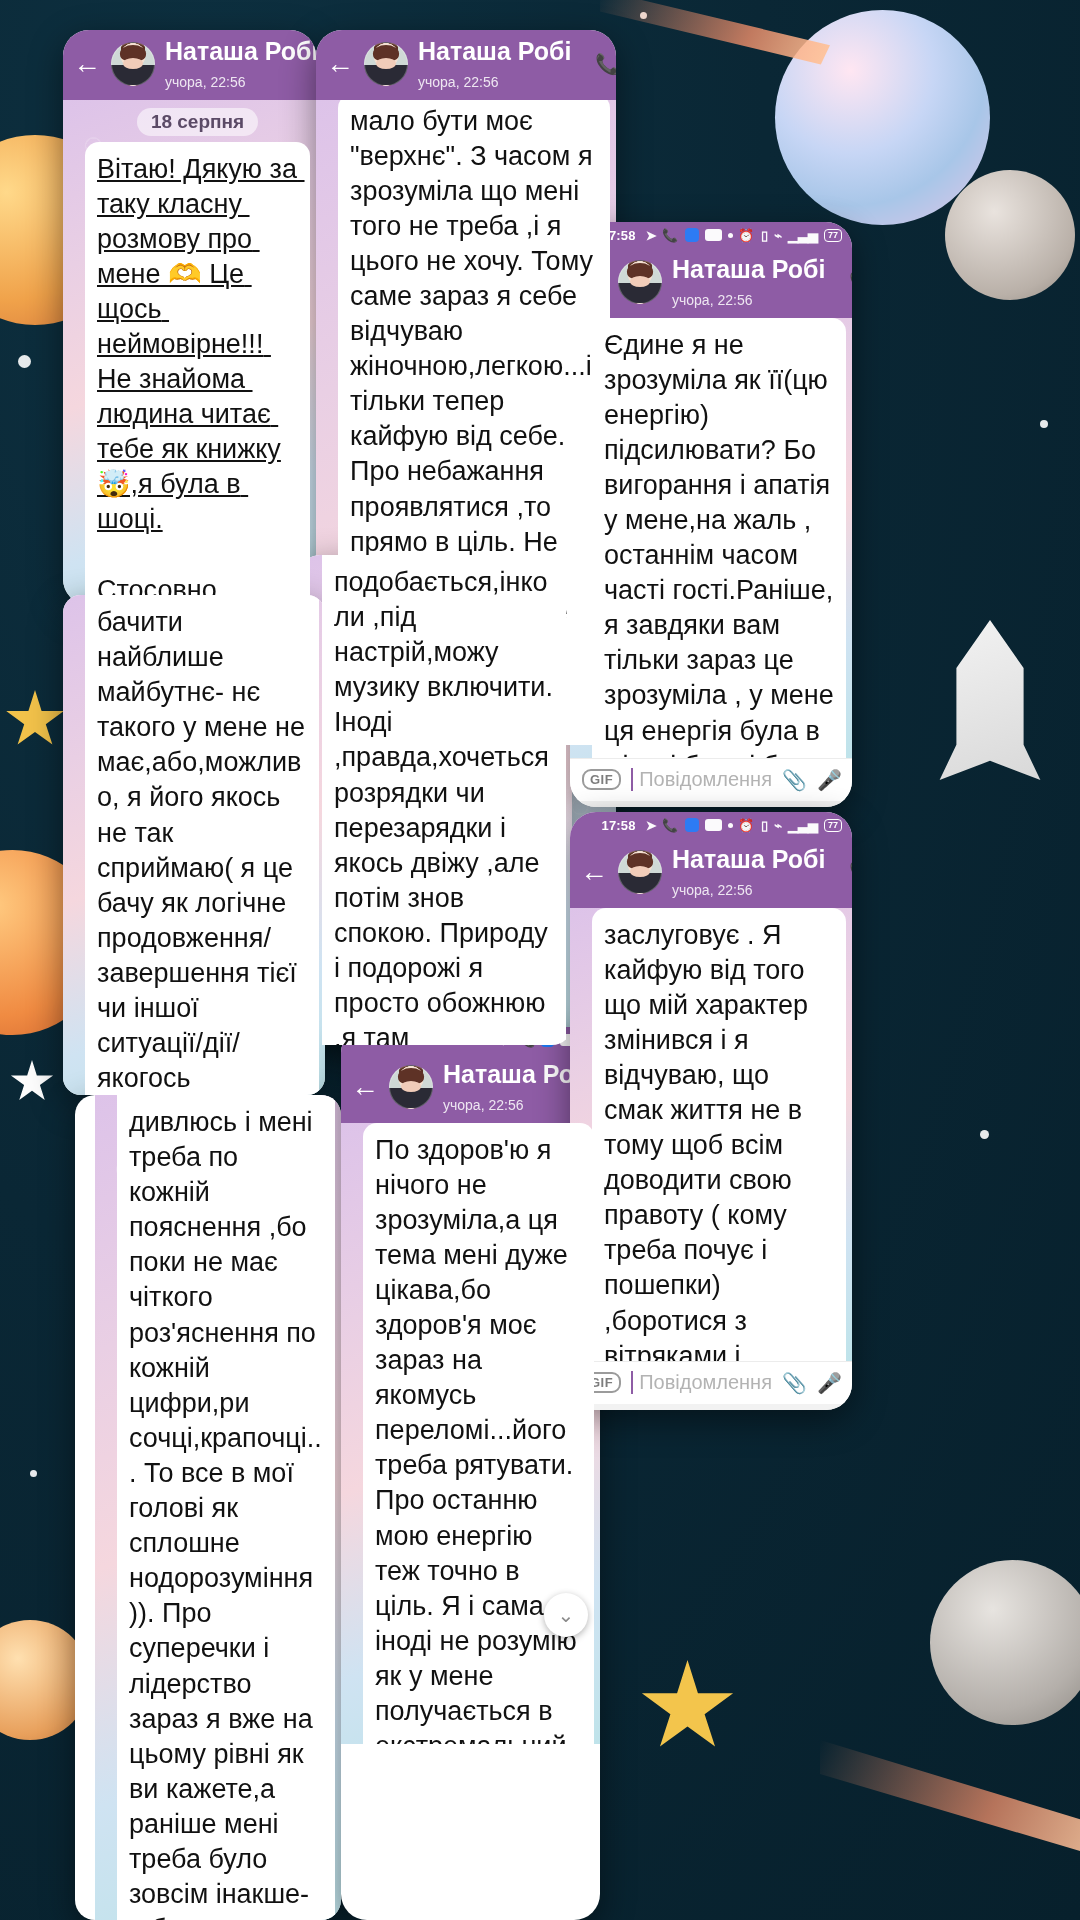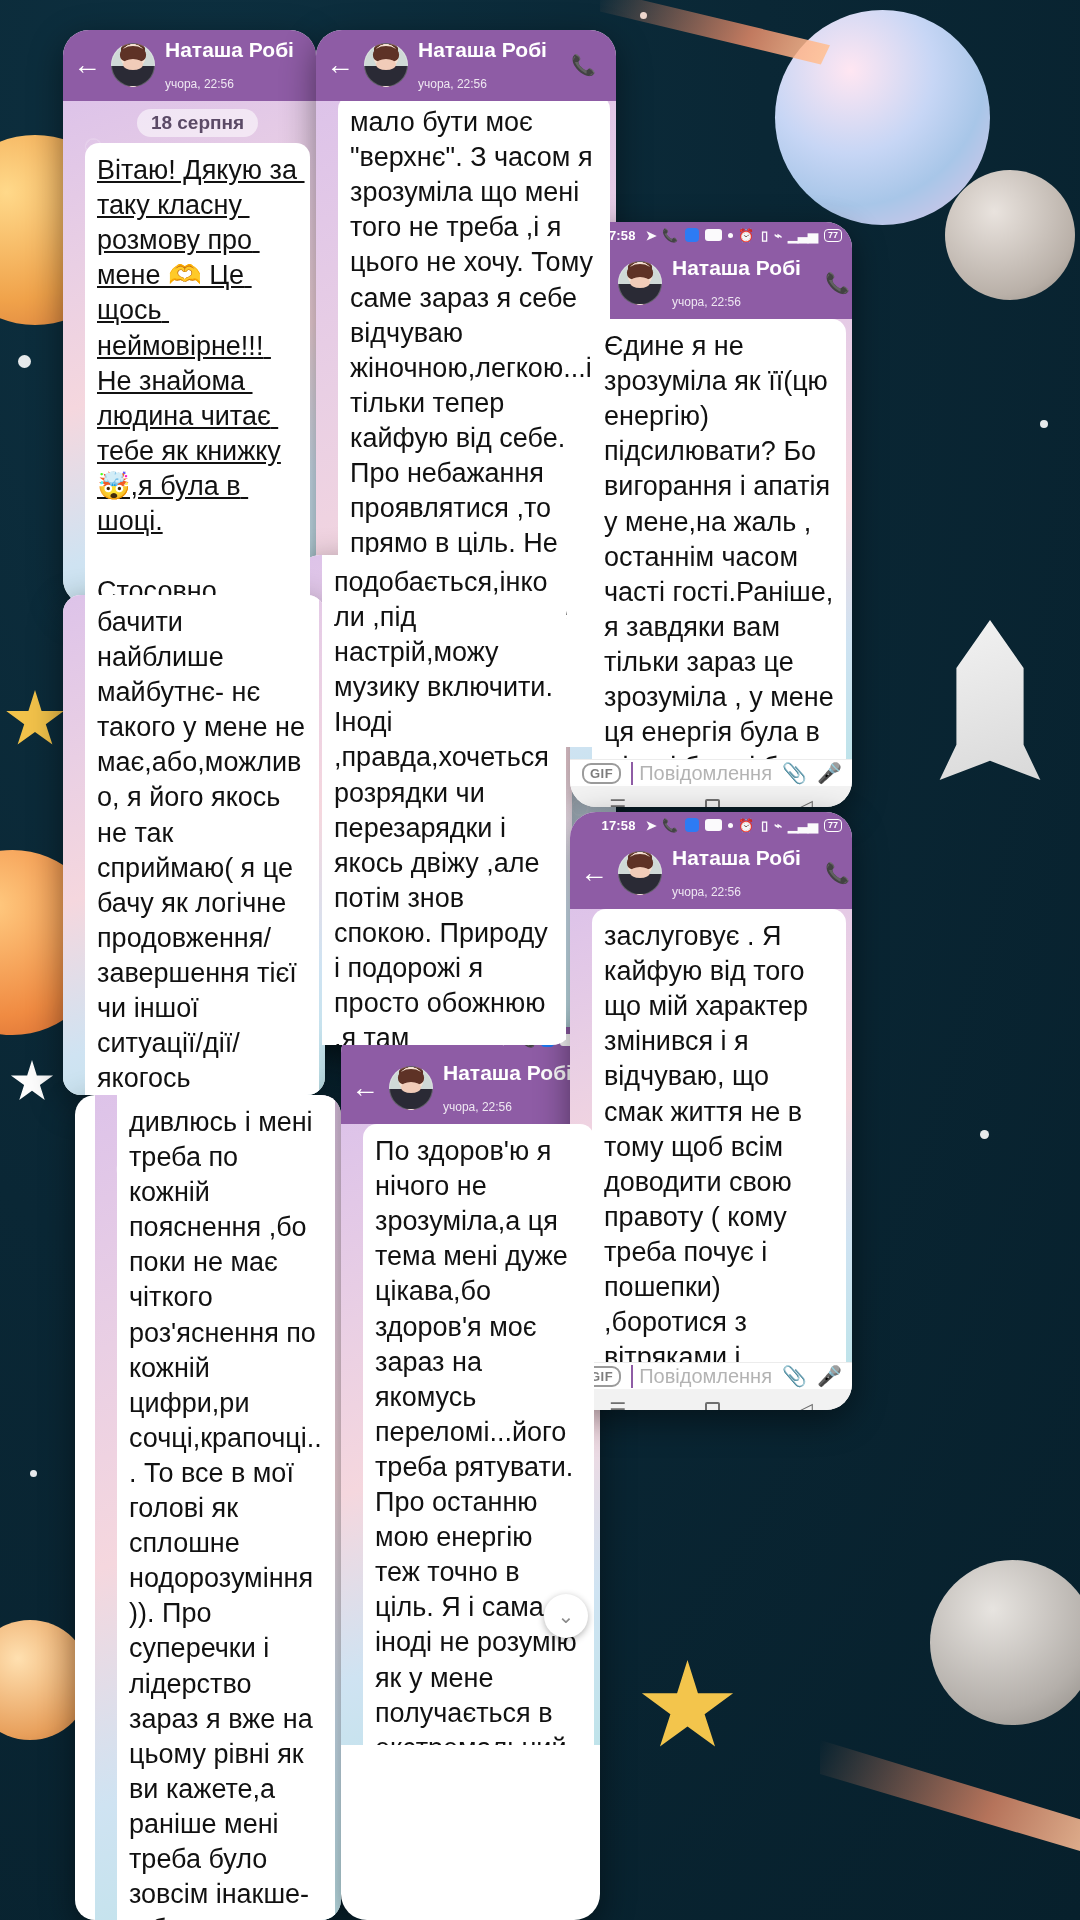--- a/index.html
+++ b/index.html
@@ -53,22 +53,22 @@
     position:relative; overflow:hidden; border:1px solid rgba(255,255,255,.25);
   }
   .avatar::after{
     content:""; position:absolute; left:26%; top:36%; width:48%; height:26%;
     border-radius:50%; background:#f1ccb9;
   }
   .avatar::before{
     content:""; position:absolute; left:18%; top:6%; width:64%; height:40%;
     border-radius:50% 50% 45% 45%; background:#5e3226;
   }
-  .hname{ font-size:21px; font-weight:700; line-height:1.1; white-space:nowrap;}
-  .hsub{ font-size:12px; opacity:.85; margin-top:16px;}
+  .hname{ font-size:25px; font-weight:700; line-height:1.1; white-space:nowrap;}
+  .hsub{ font-size:14px; opacity:.85; margin-top:8px;}
   .hspacer{ flex:1 1 auto; }
   .hicon{ font-size:20px; padding:0 4px; cursor:pointer;}
   .chatbody{
     position:relative;
     background:linear-gradient(160deg,#ddc3e9 0%,#e9cfe4 28%,#f5d7de 52%,#cfe3f2 78%,#bfe3ea 100%);
     overflow:hidden;
     padding-left:16px;
   }
   .chatbody::before{
     content:""; position:absolute; inset:0; opacity:.30;
@@ -90,21 +90,21 @@
   }
   .bubble{
     position:relative; z-index:2;
     background:#fff; border-radius:14px;
     padding:10px 12px;
     font-size:27px; line-height:1.30; color:#111;
     word-break:break-word;
   }
   .inputbar{
     background:#fff; display:flex; align-items:center; gap:10px;
-    padding:1px 12px; border-top:1px solid #ececec;
+    padding:9px 12px; border-top:1px solid #ececec;
   }
   .gif{
     border:2px solid #9b9b9b; color:#7d7d7d; border-radius:9px;
     font-size:13px; font-weight:700; padding:1px 6px; letter-spacing:.5px;
   }
   .ph{ flex:1; color:#b3b3b3; font-size:20px; border-left:2px solid #8e5ca5; padding-left:6px; }
   .inicon{ color:#8b8b8b; font-size:20px; }
   .navbar{
     background:#f2f2f2; height:40px; display:flex; align-items:center;
     justify-content:space-around; color:#6f6f6f; font-size:19px;

